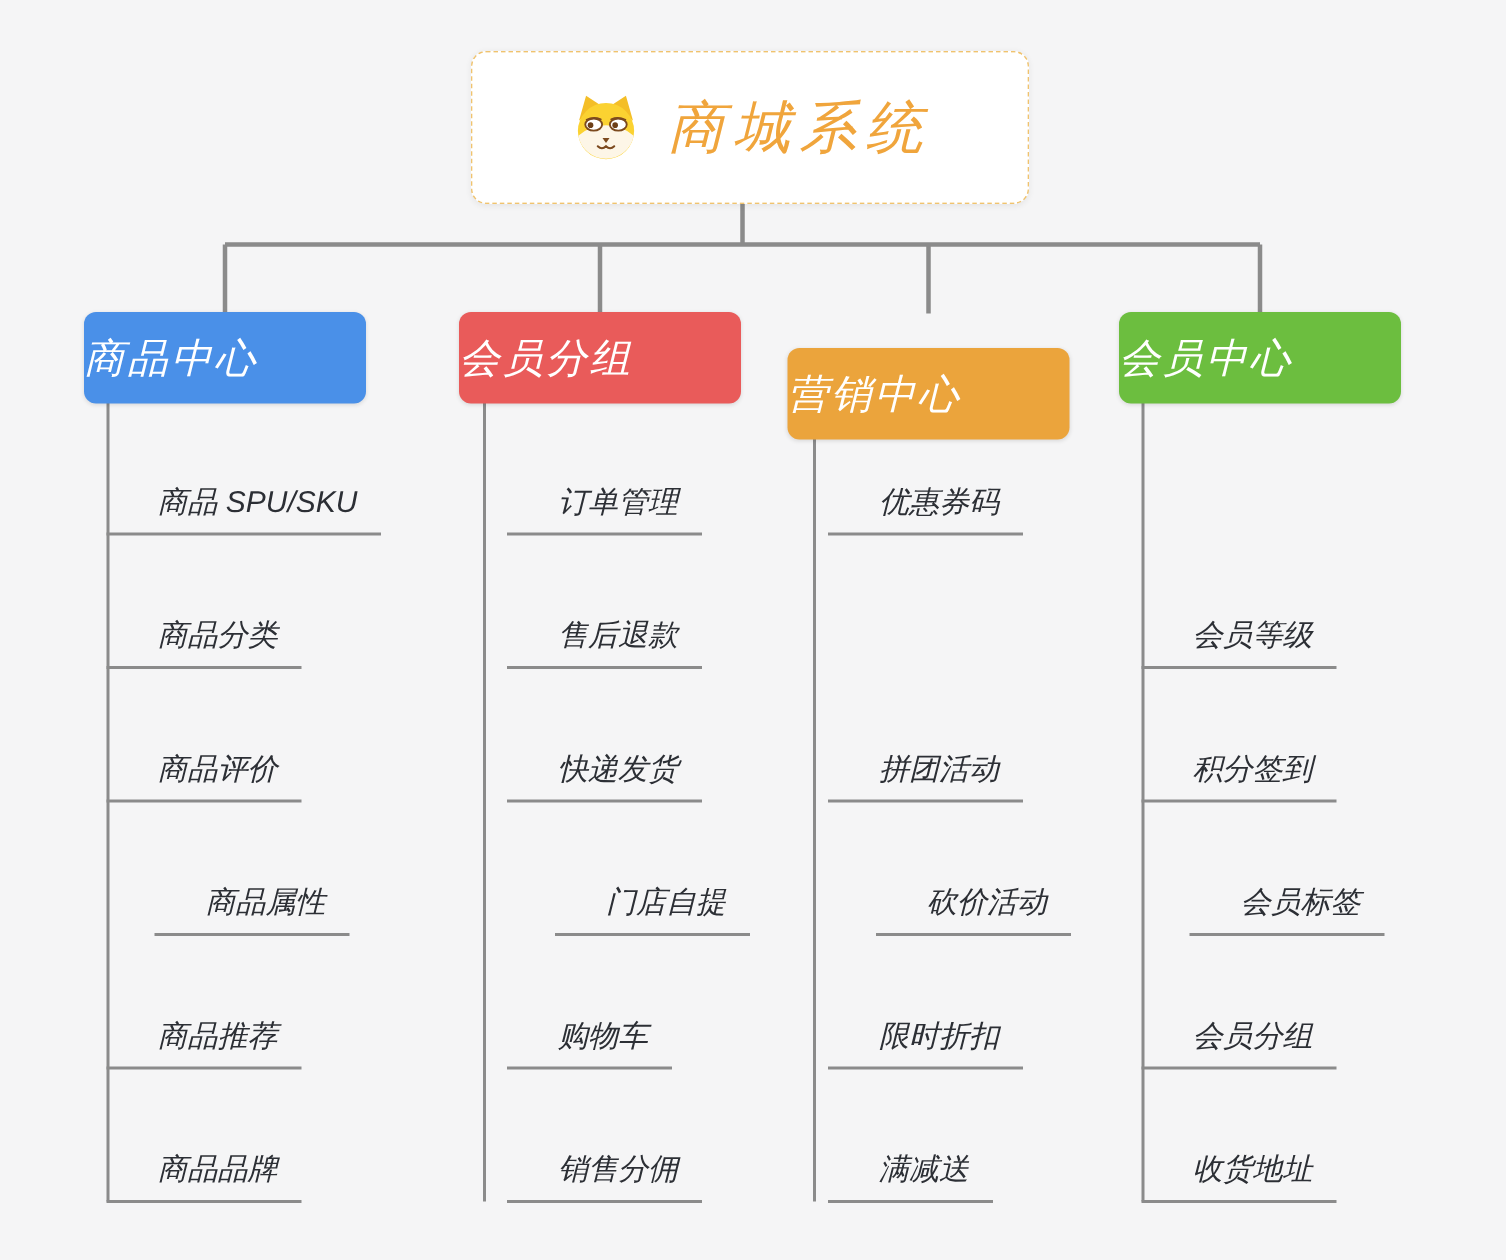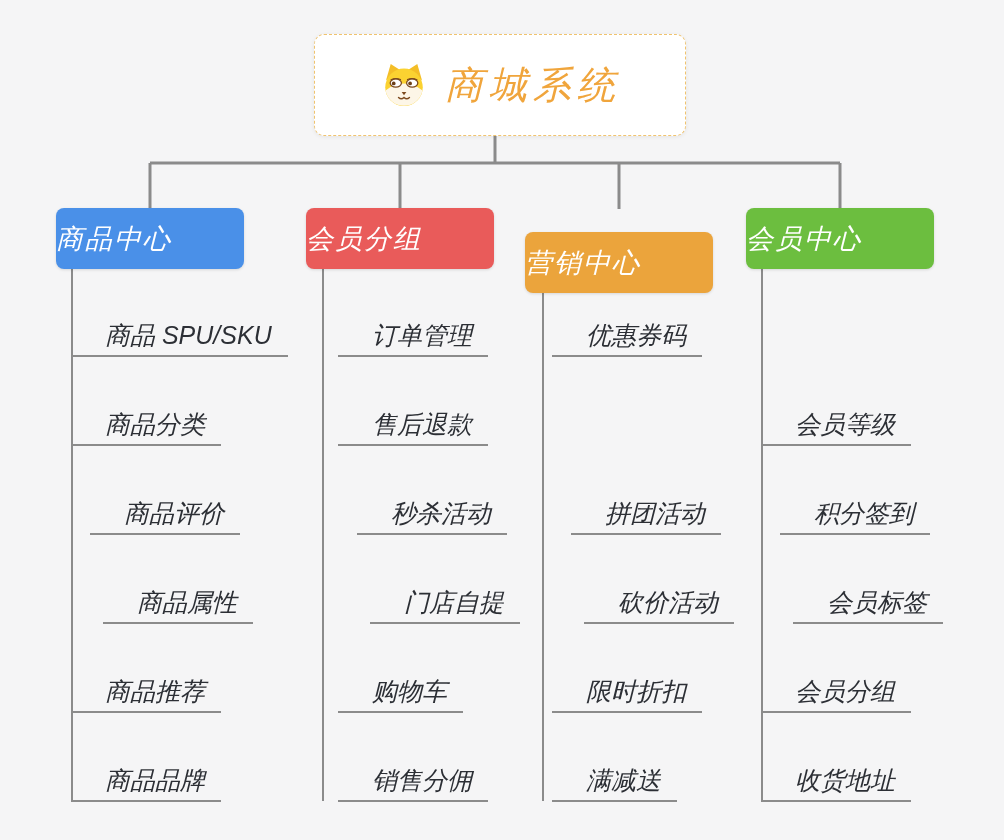--- a/index.html
+++ b/index.html
@@ -69,32 +69,32 @@
   .b1 { left: 306px; }
   .b2 { left: 525px; }
   .b3 { left: 746px; }
 
   
   .subtopic {
     position: absolute;
     display: inline-block;
     padding: 0 16px 5px 34px;
     border-bottom: 2px solid #8b8b8b;
-    font-size: 25px;
+    font-size: 20px;
     line-height: 30px;
     color: #2c2f35;
     white-space: nowrap;
   }
   .c0 { left: 71px; }
   .c1 { left: 338px; }
   .c2 { left: 552px; }
   .c3 { left: 761px; }
   .r0 { top: 320px; }
   .r1 { top: 409px; }
-  .r2 { top: 498px; margin-left: 19px; }
+  .r2 { top: 498px; }
   .r3 { top: 587px; margin-left: 32px; }
   .r4 { top: 676px; }
   .r5 { top: 765px; }
 </style>
 </head>
 <body>
 
 <div class="stage">
 
   <svg class="connectors" viewBox="0 0 1004 840" aria-hidden="true">
@@ -135,21 +135,21 @@
 
   <div class="subtopic c0 r0">商品 SPU/SKU</div>
   <div class="subtopic c0 r1">商品分类</div>
   <div class="subtopic c0 r2">商品评价</div>
   <div class="subtopic c0 r3">商品属性</div>
   <div class="subtopic c0 r4">商品推荐</div>
   <div class="subtopic c0 r5">商品品牌</div>
 
   <div class="subtopic c1 r0">订单管理</div>
   <div class="subtopic c1 r1">售后退款</div>
-  <div class="subtopic c1 r2">秒杀活动</div>
+  <div class="subtopic c1 r2">快递发货</div>
   <div class="subtopic c1 r3">门店自提</div>
   <div class="subtopic c1 r4">购物车</div>
   <div class="subtopic c1 r5">销售分佣</div>
 
   <div class="subtopic c2 r0">优惠券码</div>
   <div class="subtopic c2 r2">拼团活动</div>
   <div class="subtopic c2 r3">砍价活动</div>
   <div class="subtopic c2 r4">限时折扣</div>
   <div class="subtopic c2 r5">满减送</div>
 

